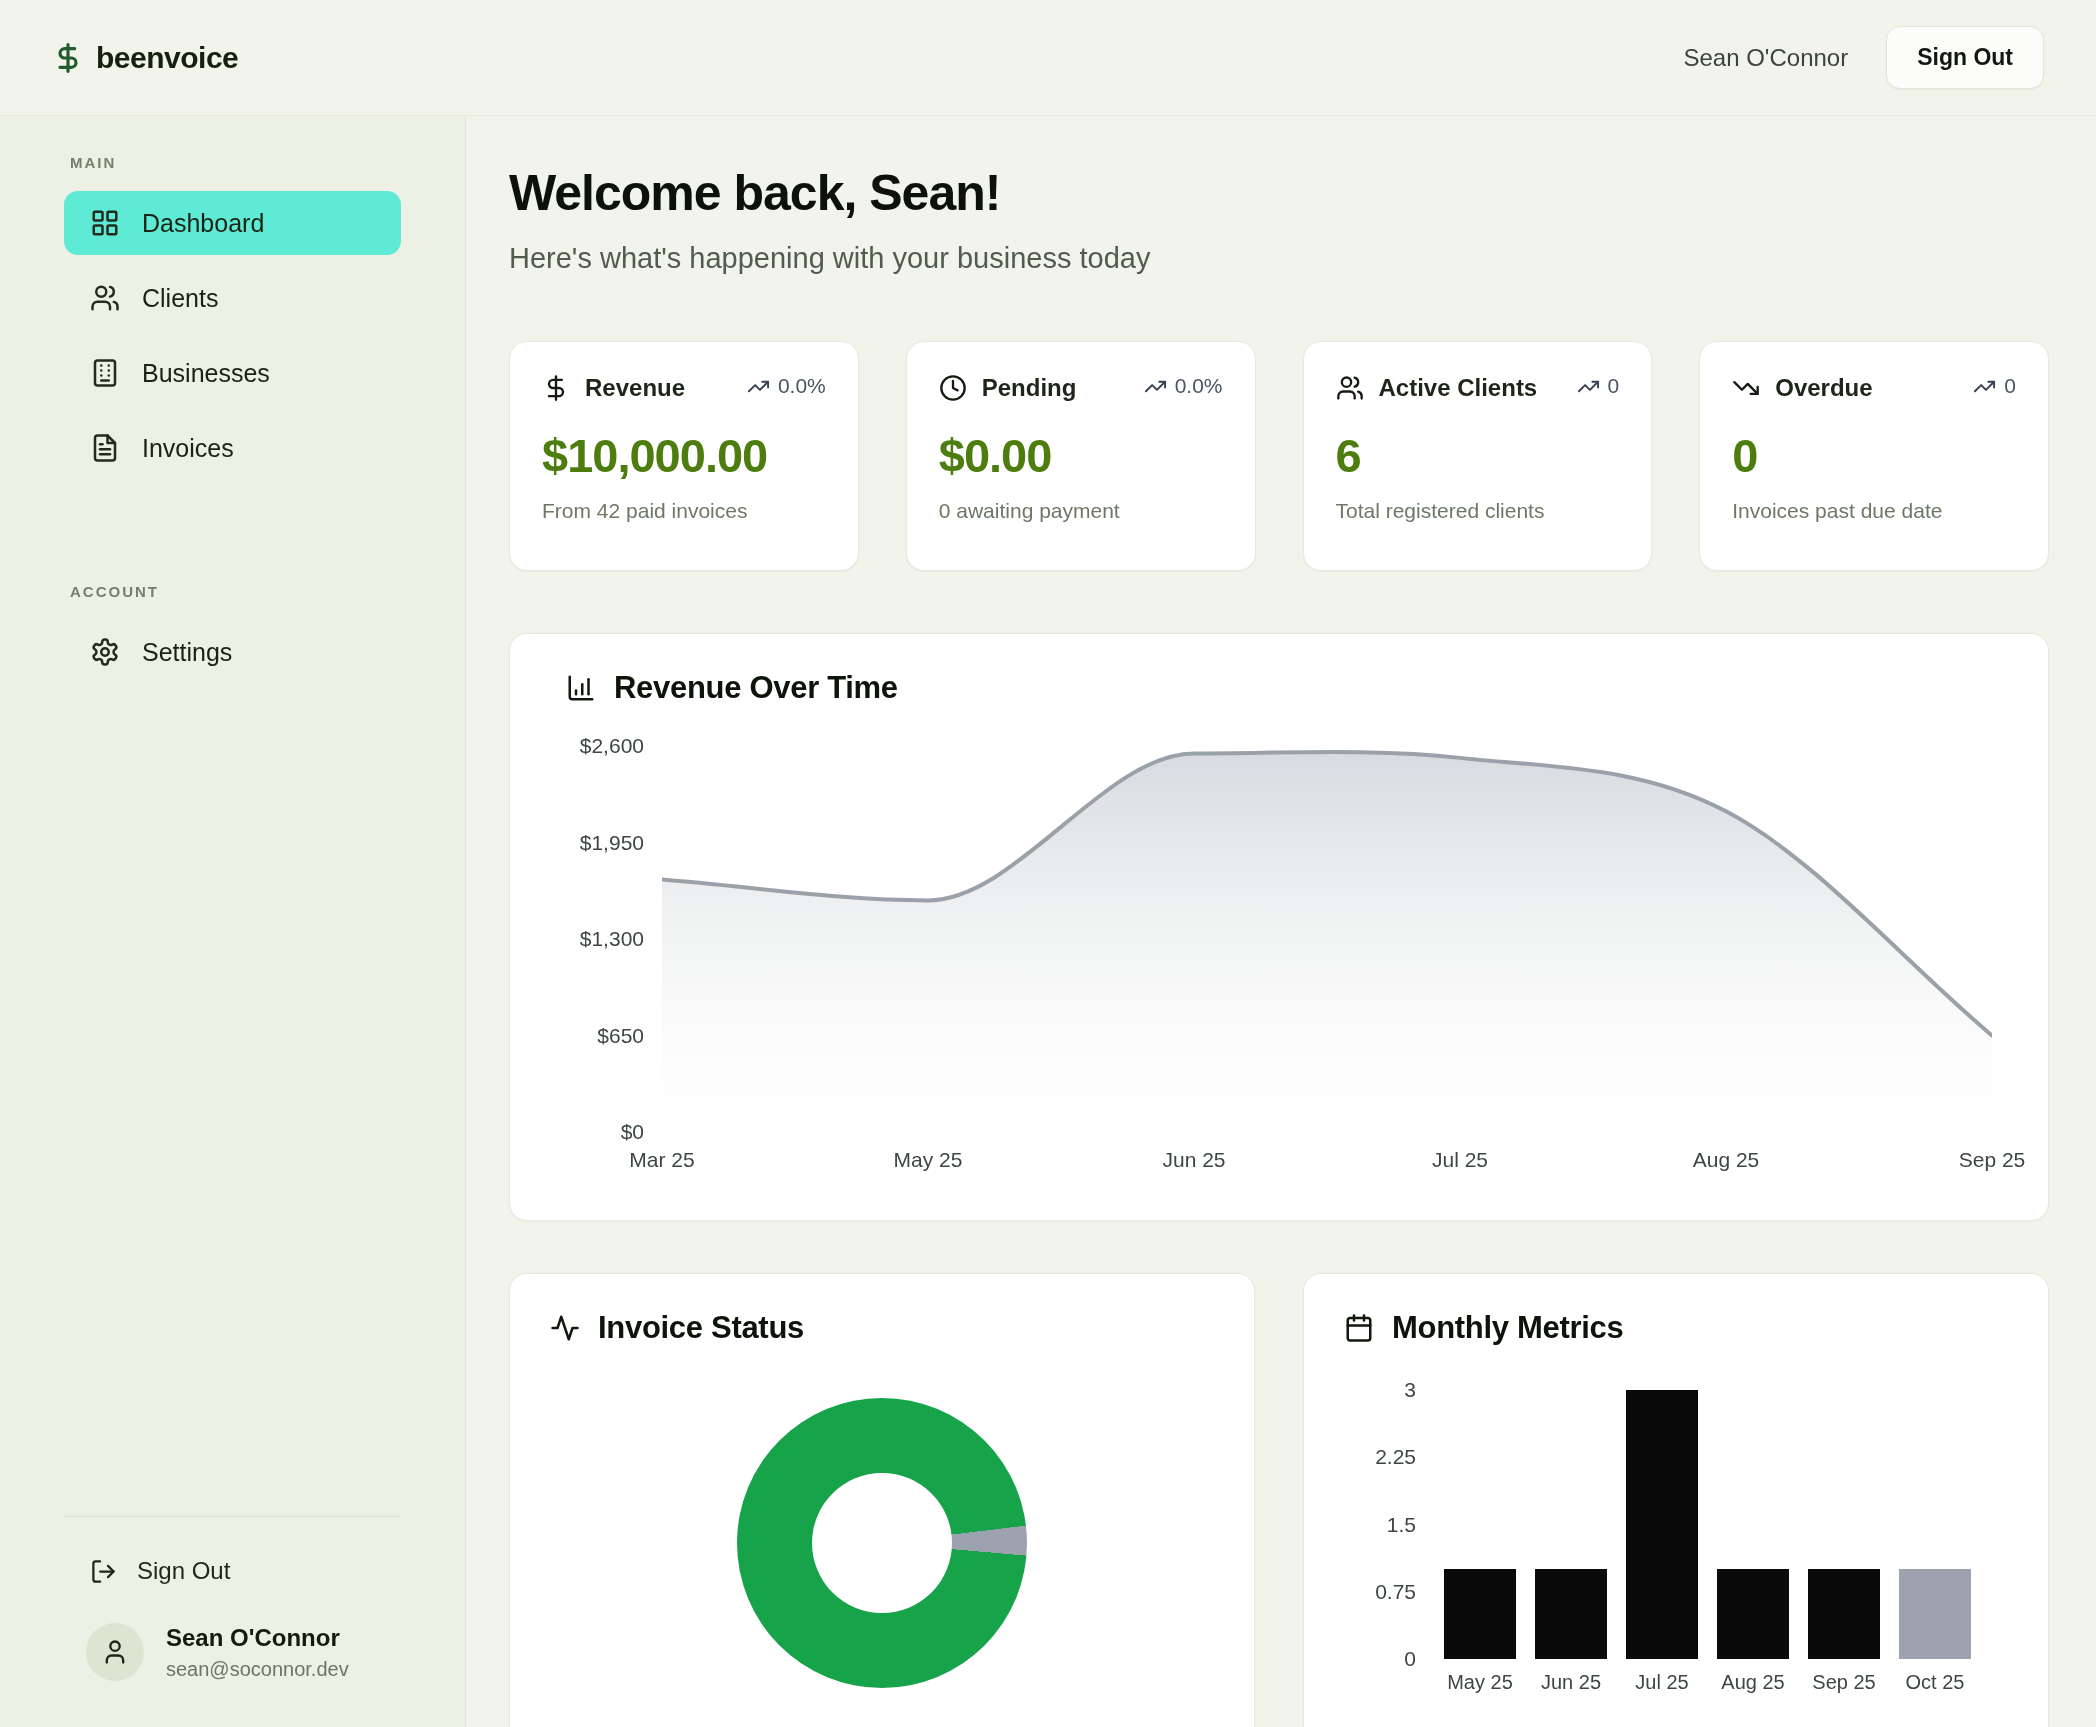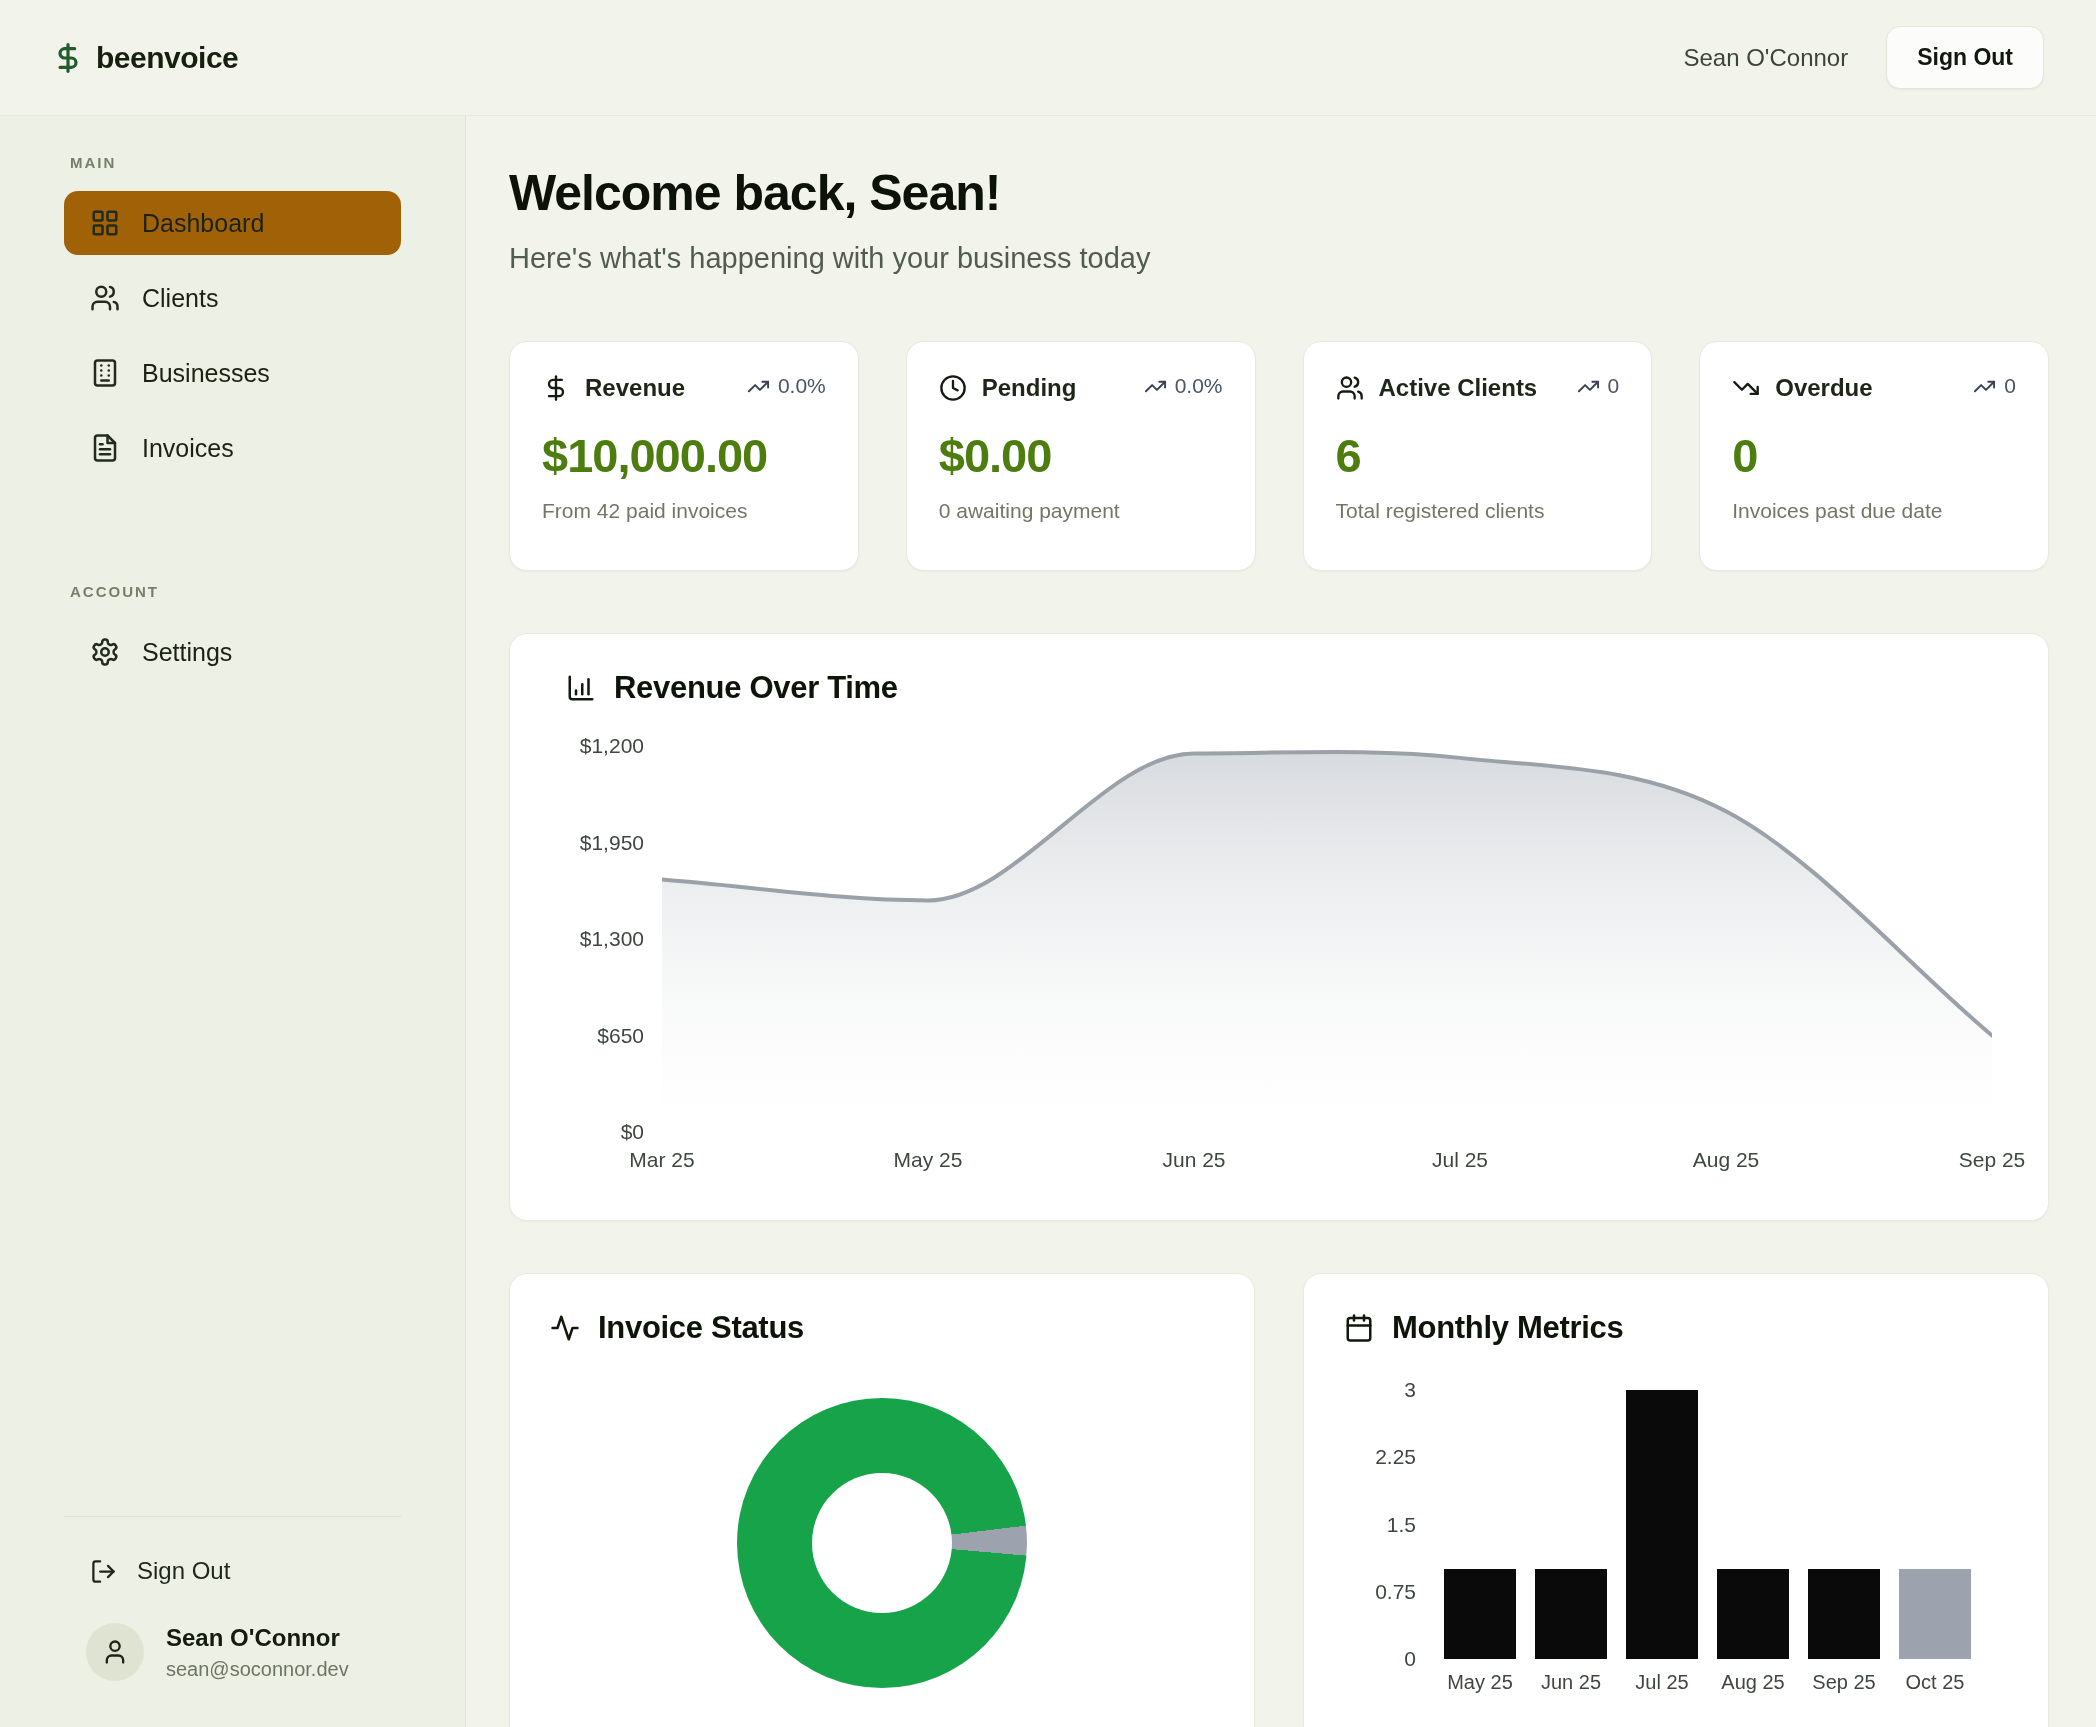--- a/index.html
+++ b/index.html
@@ -41,21 +41,21 @@
   }
   .section-label {
     font-size:15px; font-weight:700; letter-spacing:2px; color:#75806c;
     margin:0 0 20px 6px;
   }
   .nav-item {
     display:flex; align-items:center; gap:22px; height:64px; padding:0 26px;
     border-radius:14px; font-size:25px; color:#1a2313; margin-bottom:11px;
     cursor:pointer;
   }
-  .nav-item.active { background:#a16207; font-weight:500; }
+  .nav-item.active { background:#5eead4; font-weight:500; }
   .nav-item .nicon { width:30px; height:30px; color:#222b1d; flex:none; }
   .account-section { margin-top:92px; }
 
   .sidebar-footer { margin-top:auto; }
   .sidebar-divider { border:none; border-top:1px solid #dce1cd; margin-bottom:26px; }
   .footer-signout {
     display:flex; align-items:center; gap:20px; padding:0 26px; height:56px;
     font-size:24px; color:#1e271b; cursor:pointer; border-radius:12px;
   }
   .footer-signout .nicon { width:27px; height:27px; }
@@ -341,21 +341,21 @@
           <svg class="hicon" viewBox="0 0 24 24" fill="none" stroke="currentColor" stroke-width="2" stroke-linecap="round" stroke-linejoin="round">
               <path d="M3 3v16a2 2 0 0 0 2 2h16"></path>
               <path d="M8 17v-3"></path>
               <path d="M13 17V9"></path>
               <path d="M18 17V5"></path>
             </svg>
           <span class="card-title">Revenue Over Time</span>
         </div>
         <div class="rev-grid">
           <div class="rev-ylabels">
-            <span>$1,200</span>
+            <span>$2,600</span>
             <span>$1,950</span>
             <span>$1,300</span>
             <span>$650</span>
             <span>$0</span>
           </div>
           <div class="rev-plot">
             <svg class="rev-svg" viewBox="0 0 1345 386" preserveAspectRatio="none">
               <defs>
                 <linearGradient id="areaFade" x1="0" y1="0" x2="0" y2="1">
                   <stop id="fade-top" offset="0" stop-color="rgba(208,212,217,0.85)"></stop>

